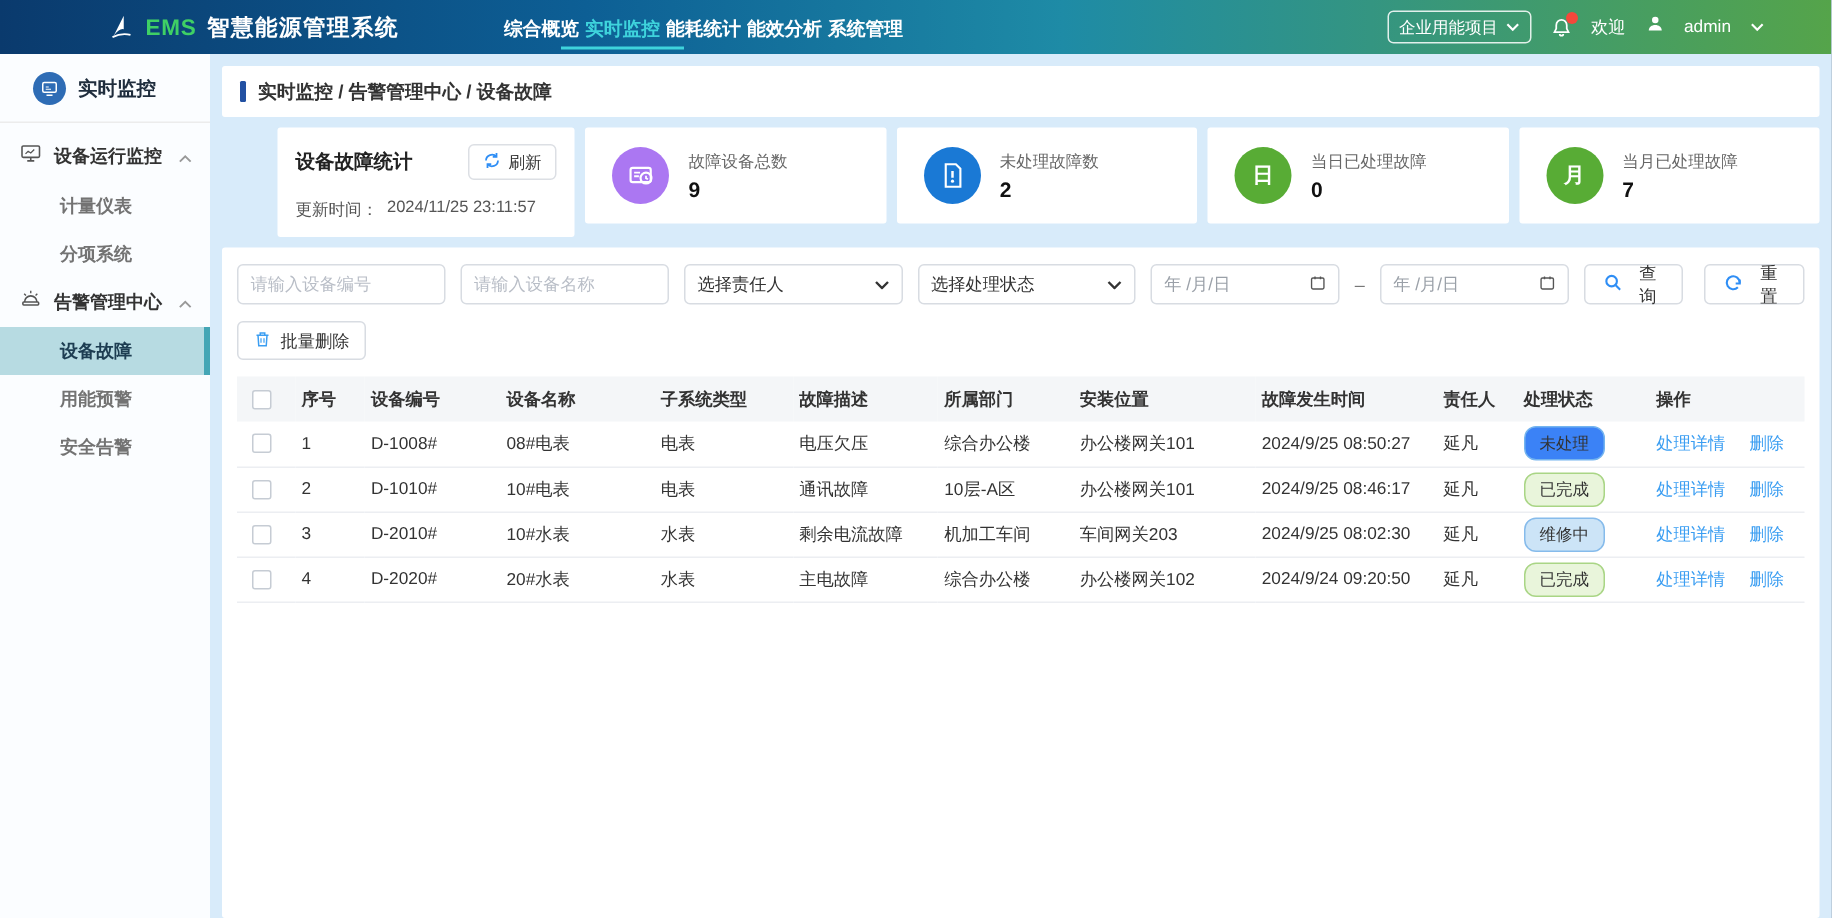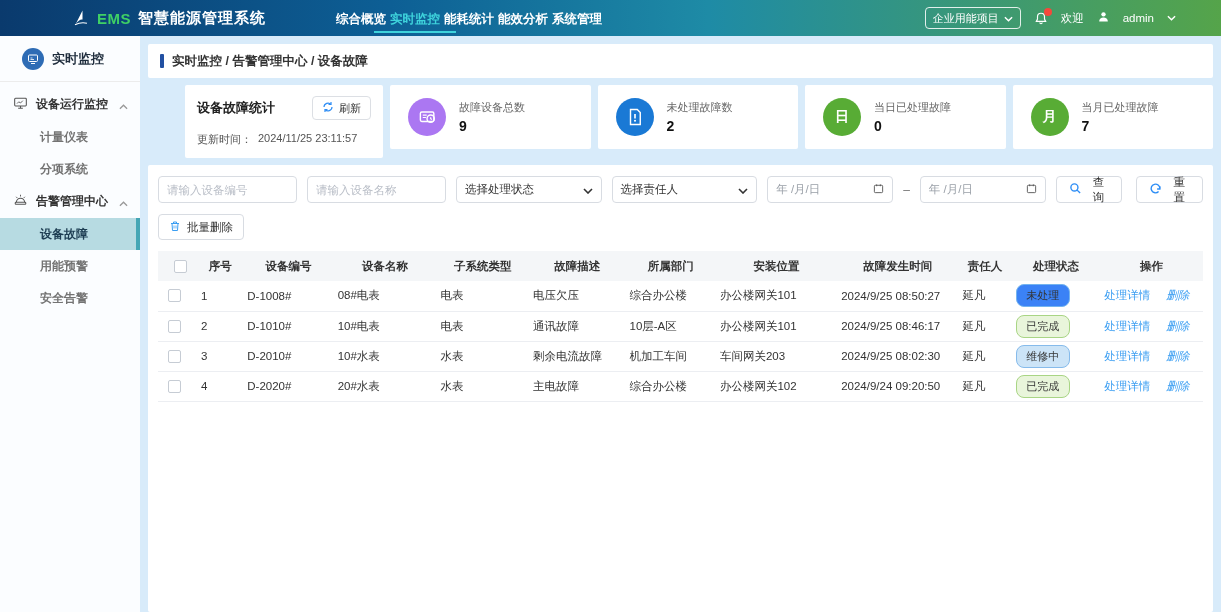--- a/index.html
+++ b/index.html
@@ -76,32 +76,32 @@
   .date-sep { color:#777; font-size:12px; }
   .f-btns { margin-left:auto; display:flex; gap:14px; }
   .f-btn { display:flex; align-items:center; gap:6px; border:1px solid #d8dce2; background:#fff; border-radius:4px;
     height:27px; padding:0 12px; font-size:11.5px; color:#333; cursor:pointer; font-family:inherit; }
   .toolbar-row { margin-top:11px; }
   .batch-btn { display:flex; align-items:center; gap:6px; border:1px solid #d8dce2; background:#fff; border-radius:4px;
     height:26px; padding:0 10px; font-size:11.5px; color:#333; cursor:pointer; font-family:inherit; }
 
   
   table.fault { width:100%; border-collapse:collapse; margin-top:11px; table-layout:fixed; }
-  table.fault th { background:#f4f6f8; font-size:11.5px; color:#333; text-align:center; font-weight:bold;
+  table.fault th { background:#f4f6f8; font-size:11.5px; color:#333; text-align:left; font-weight:bold;
     height:30px; padding:0 4px; }
   table.fault td { font-size:11.5px; color:#333; height:30px; padding:0 4px; border-bottom:1px solid #eceef2; }
   table.fault th:first-child, table.fault td:first-child { padding-left:10px; }
   .cb { display:inline-block; width:13px; height:13px; border:1px solid #c6ccd4; border-radius:2px; background:#fff;
     vertical-align:middle; cursor:pointer; }
   .badge { display:inline-block; min-width:54px; text-align:center; font-size:11px; padding:3px 6px; border-radius:8px; color:#333; }
   .badge.pending { background:#3b82f6; border:1px solid #74b4ef; }
   .badge.done { background:#e9f5db; border:1px solid #a9d585; }
   .badge.repairing { background:#cce4f7; border:1px solid #86bbeb; }
   .op-link { color:#3b9ef2; cursor:pointer; }
-  .op-link + .op-link { margin-left:13px;font-style:italic; }
+  .op-link + .op-link { margin-left:13px; }
 </style>
 </head>
 <body>
 
 <div class="app">
 
   <header class="topbar">
     <div class="brand">
       <span>
         <svg width="18" height="18" viewBox="0 0 24 24">
@@ -284,29 +284,29 @@
               <div class="stat-value">7</div>
             </span>
           </div>
         </div>
 
       <div class="main-card">
         <div class="filter-row">
           <input class="f-input" placeholder="请输入设备编号" style="">
           <input class="f-input" placeholder="请输入设备名称" style="">
           <div class="f-select">
-            <span>选择处理状态</span>
+            <span>选择责任人</span>
             <span>
               <svg width="10" height="6" viewBox="0 0 10 6">
                   <polyline points="1,1 5,5 9,1" fill="none" stroke="#333" stroke-width="1.6"></polyline>
                 </svg>
             </span>
           </div>
           <div class="f-select">
-            <span>选择责任人</span>
+            <span>选择处理状态</span>
             <span>
               <svg width="10" height="6" viewBox="0 0 10 6">
                   <polyline points="1,1 5,5 9,1" fill="none" stroke="#333" stroke-width="1.6"></polyline>
                 </svg>
             </span>
           </div>
           <div class="f-date">
             <span>年 /月/日</span>
             <span>
               <svg width="11" height="11" viewBox="0 0 24 24">

